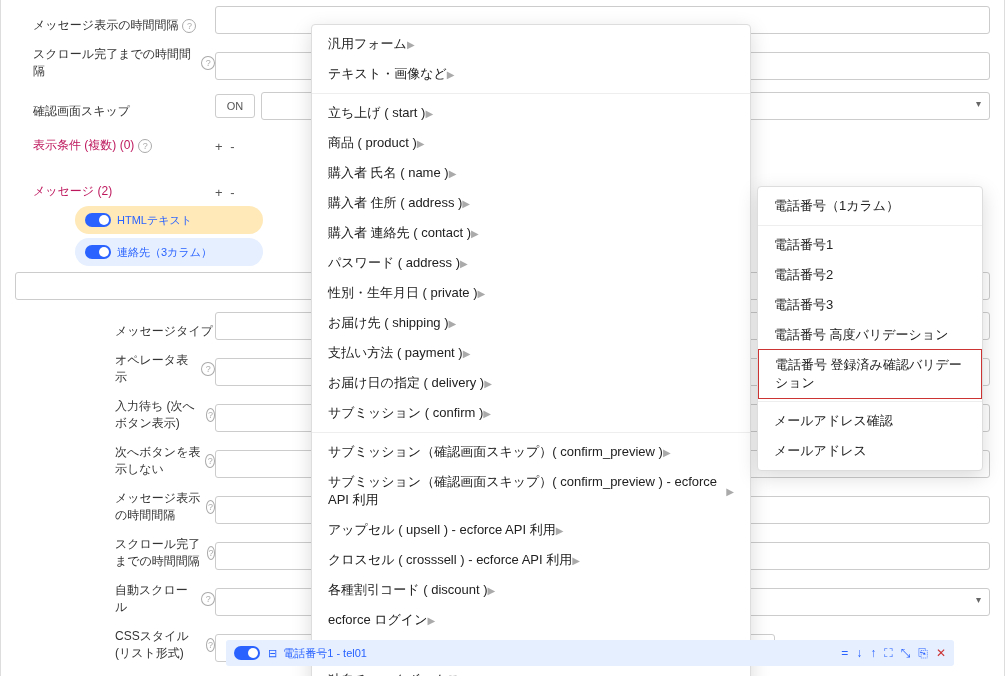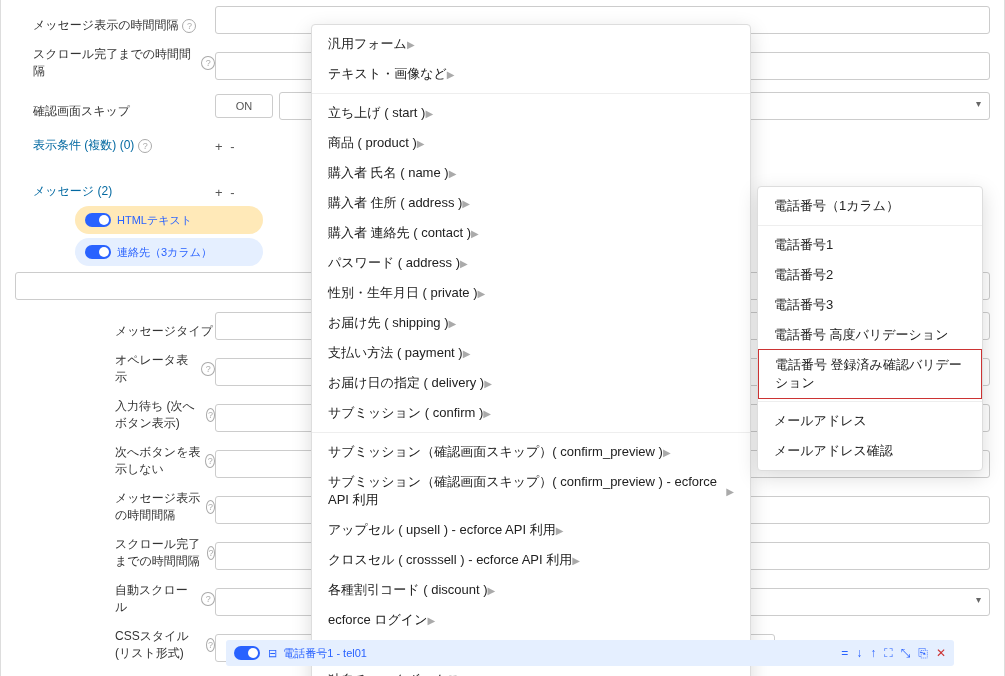--- a/index.html
+++ b/index.html
@@ -6,22 +6,22 @@
     body { font-family: -apple-system, BlinkMacSystemFont, "Hiragino Sans", "Hiragino Kaku Gothic ProN", Meiryo, sans-serif; font-size: 12px; color: #333; background: #fff; }
     .page { position: relative; width: 1005px; height: 676px; border-left: 1px solid #ddd; border-right: 1px solid #ddd; padding-left: 14px; padding-right: 14px; }
     .row { display: flex; align-items: flex-end; padding: 6px 0; min-height: 34px; }
     .label-col { width: 200px; display: flex; align-items: center; gap: 4px; padding-left: 18px;}
     .label-col.indent2 { padding-left: 100px; }
     .help-icon { display:inline-flex; width:14px; height:14px; border:1px solid #aaa; border-radius:50%; color:#aaa; font-size:9px; align-items:center; justify-content:center; }
     .ctrl-col { flex:1; display:flex; gap:6px; align-items:center; }
     .input-box { flex:1; height:28px; border:1px solid #ccc; border-radius:3px; background:#fff; padding:0 8px; }
     .select-box { flex:1; height:28px; border:1px solid #ccc; border-radius:3px; background:#fff; padding:0 8px; position:relative; }
     .select-box::after { content:"▾"; position:absolute; right:8px; top:5px; color:#666; font-size:10px;}
-    .pill { display:inline-flex; align-items:center; width:58px; height:24px; border:1px solid #ccc; border-radius:3px; justify-content:center; font-size:11px; color:#555; }
-    .link-blue { color:#0369a1; }
+    .pill { display:inline-flex; align-items:center; width:40px; height:24px; border:1px solid #ccc; border-radius:3px; justify-content:center; font-size:11px; color:#555; }
+    .link-blue { color:#be185d; }
     .plusminus { font-size:13px; color:#555; letter-spacing:2px; }
     .block-row { display:flex; align-items:center; height:28px; background:#fff; border-radius:14px; }
     .block-row.selected { background:#ffe9b8; }
     .block-row.sub { background:#e5efff;align-items:center; }
     .chip { display:flex; align-items:center; gap:6px; padding-left:10px; }
     .toggle { width:26px; height:14px; background:#2962ff; border-radius:8px; position:relative; }
     .toggle::after { content:""; width:10px; height:10px; background:#fff; border-radius:50%; position:absolute; top:2px; right:2px; }
     .blue-sm { color:#2962ff; font-size:11px; }
     
     .menu, .submenu { position:absolute; background:#fff; border:1px solid #ddd; box-shadow:0 6px 20px rgba(0,0,0,.15); border-radius:4px; font-size:13px; color:#212121; }
@@ -292,24 +292,24 @@
         <span>電話番号3</span>
       </div>
       <div class="mi">
         <span>電話番号 高度バリデーション</span>
       </div>
       <div class="mi highlight">
         <span>電話番号 登録済み確認バリデーション</span>
       </div>
       <div class="divider"></div>
       <div class="mi">
+        <span>メールアドレス確認</span>
+      </div>
+      <div class="mi">
         <span>メールアドレス</span>
-      </div>
-      <div class="mi">
-        <span>メールアドレス確認</span>
       </div>
     </div>
 
   <div class="bottom-bar">
     <span class="toggle"></span>
     <span style="width:8px"></span>
     <span style="color:#2962ff;font-size:11px">⊟</span>
     <span style="width:6px"></span>
     <span class="blue-sm">電話番号1 - tel01</span>
     <span class="bottom-actions" id="bottom-actions">

